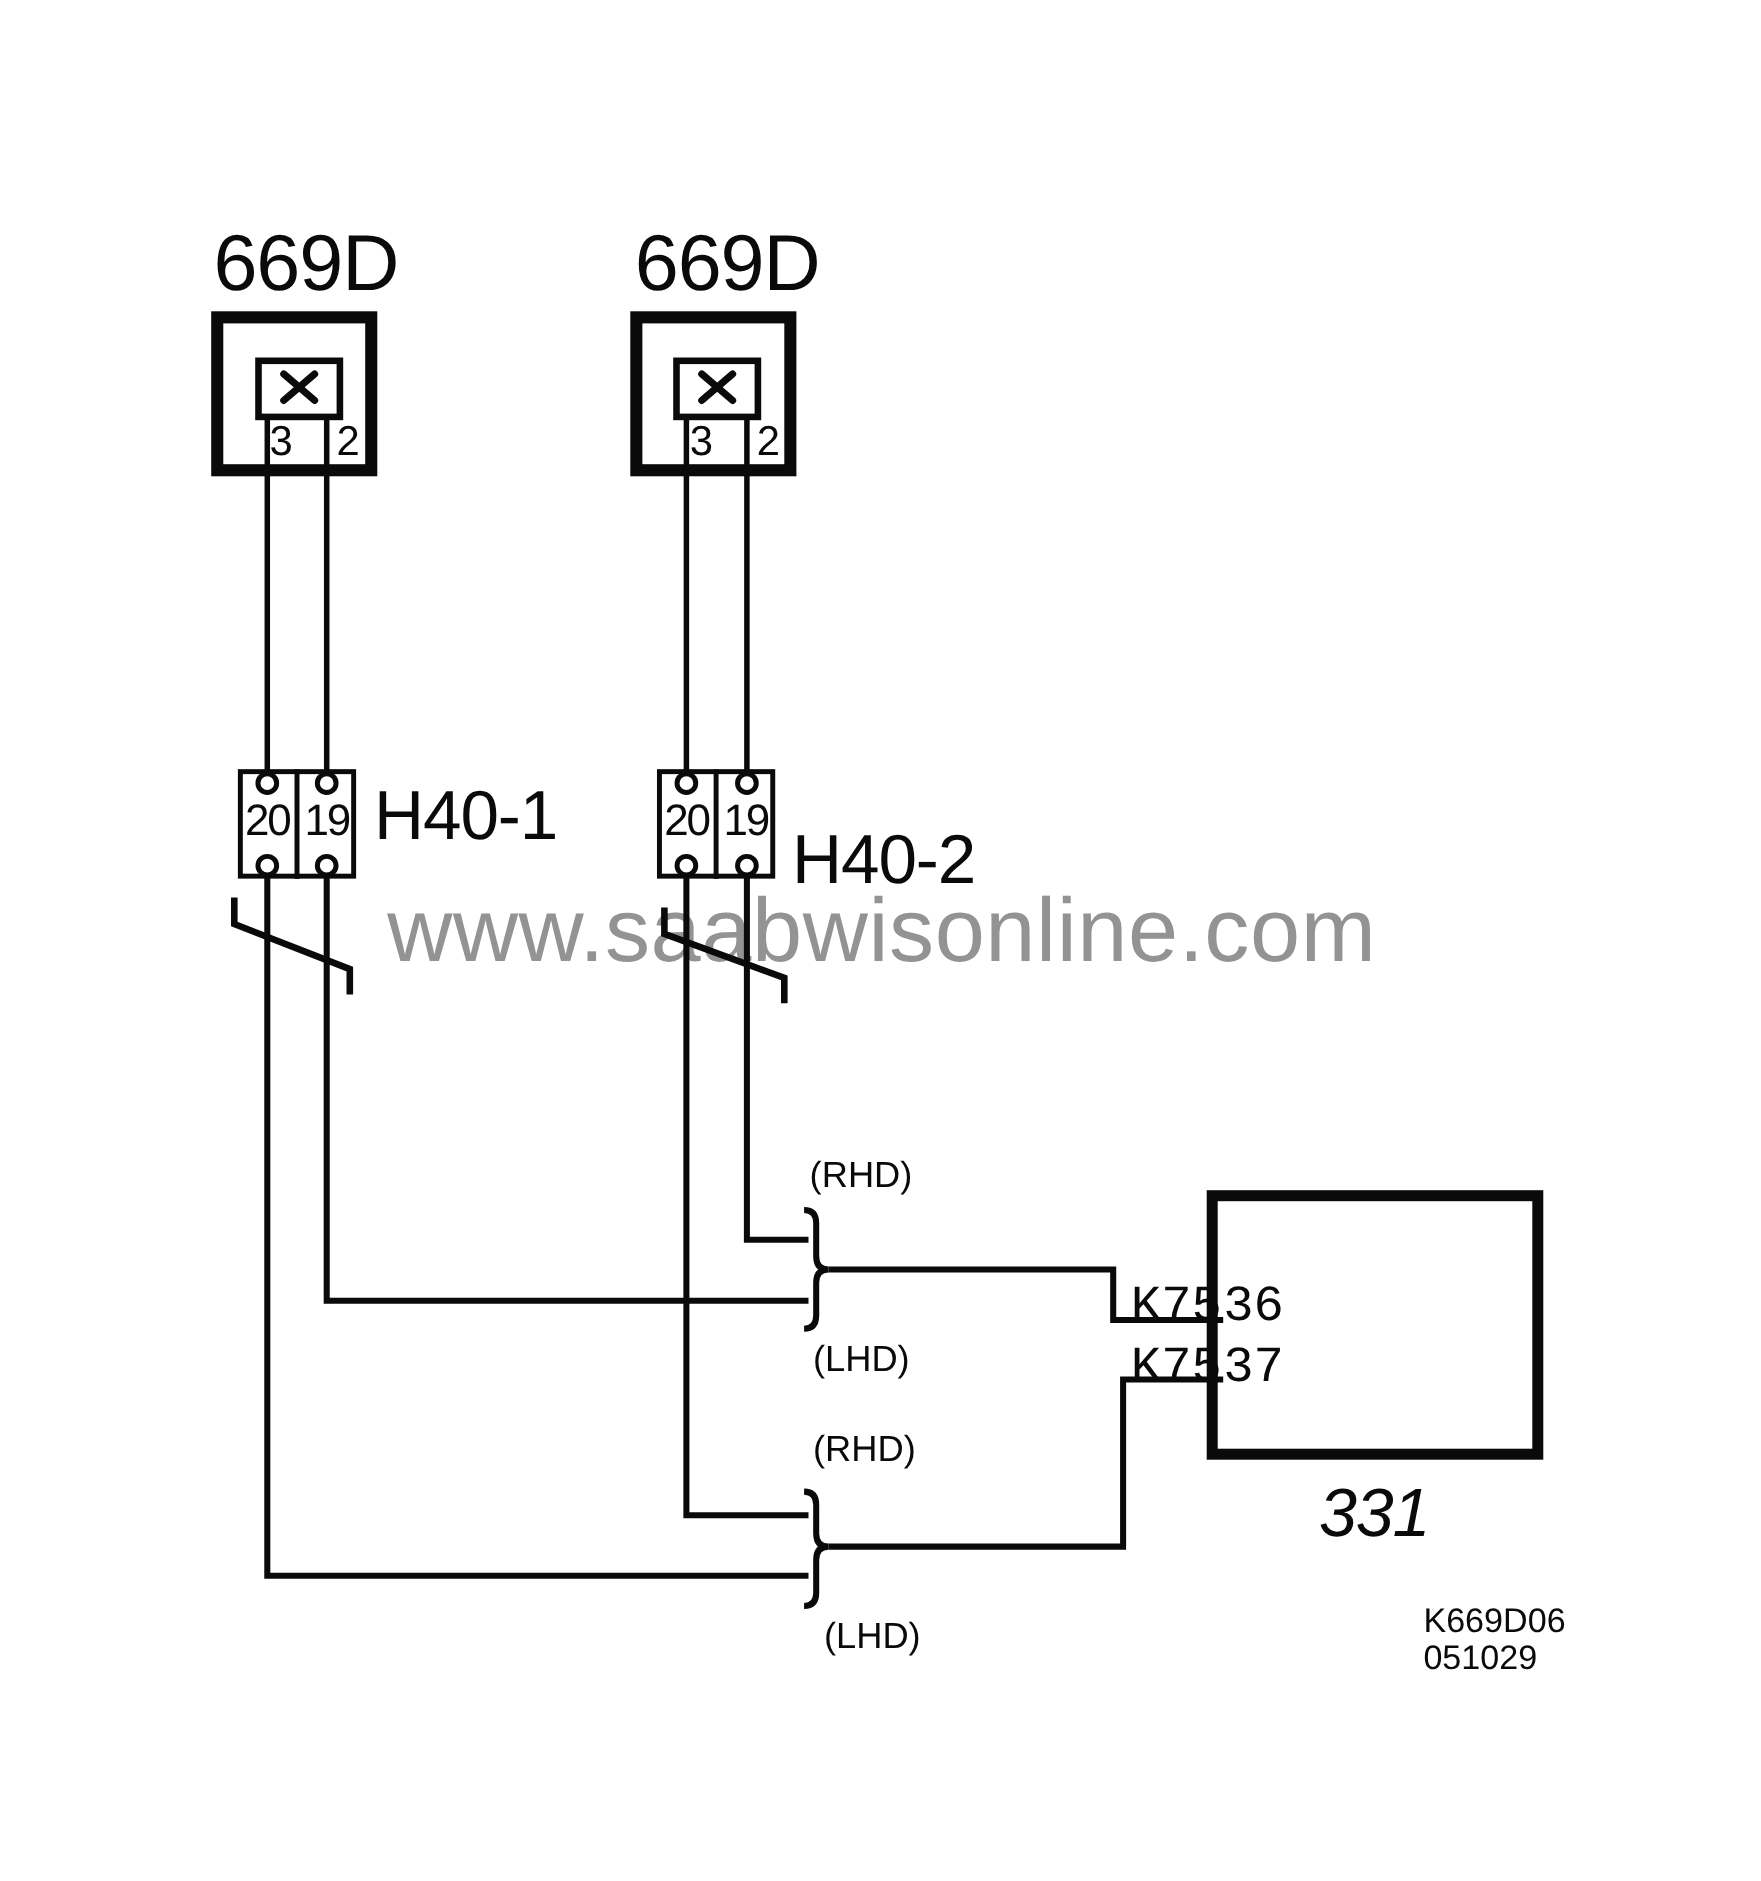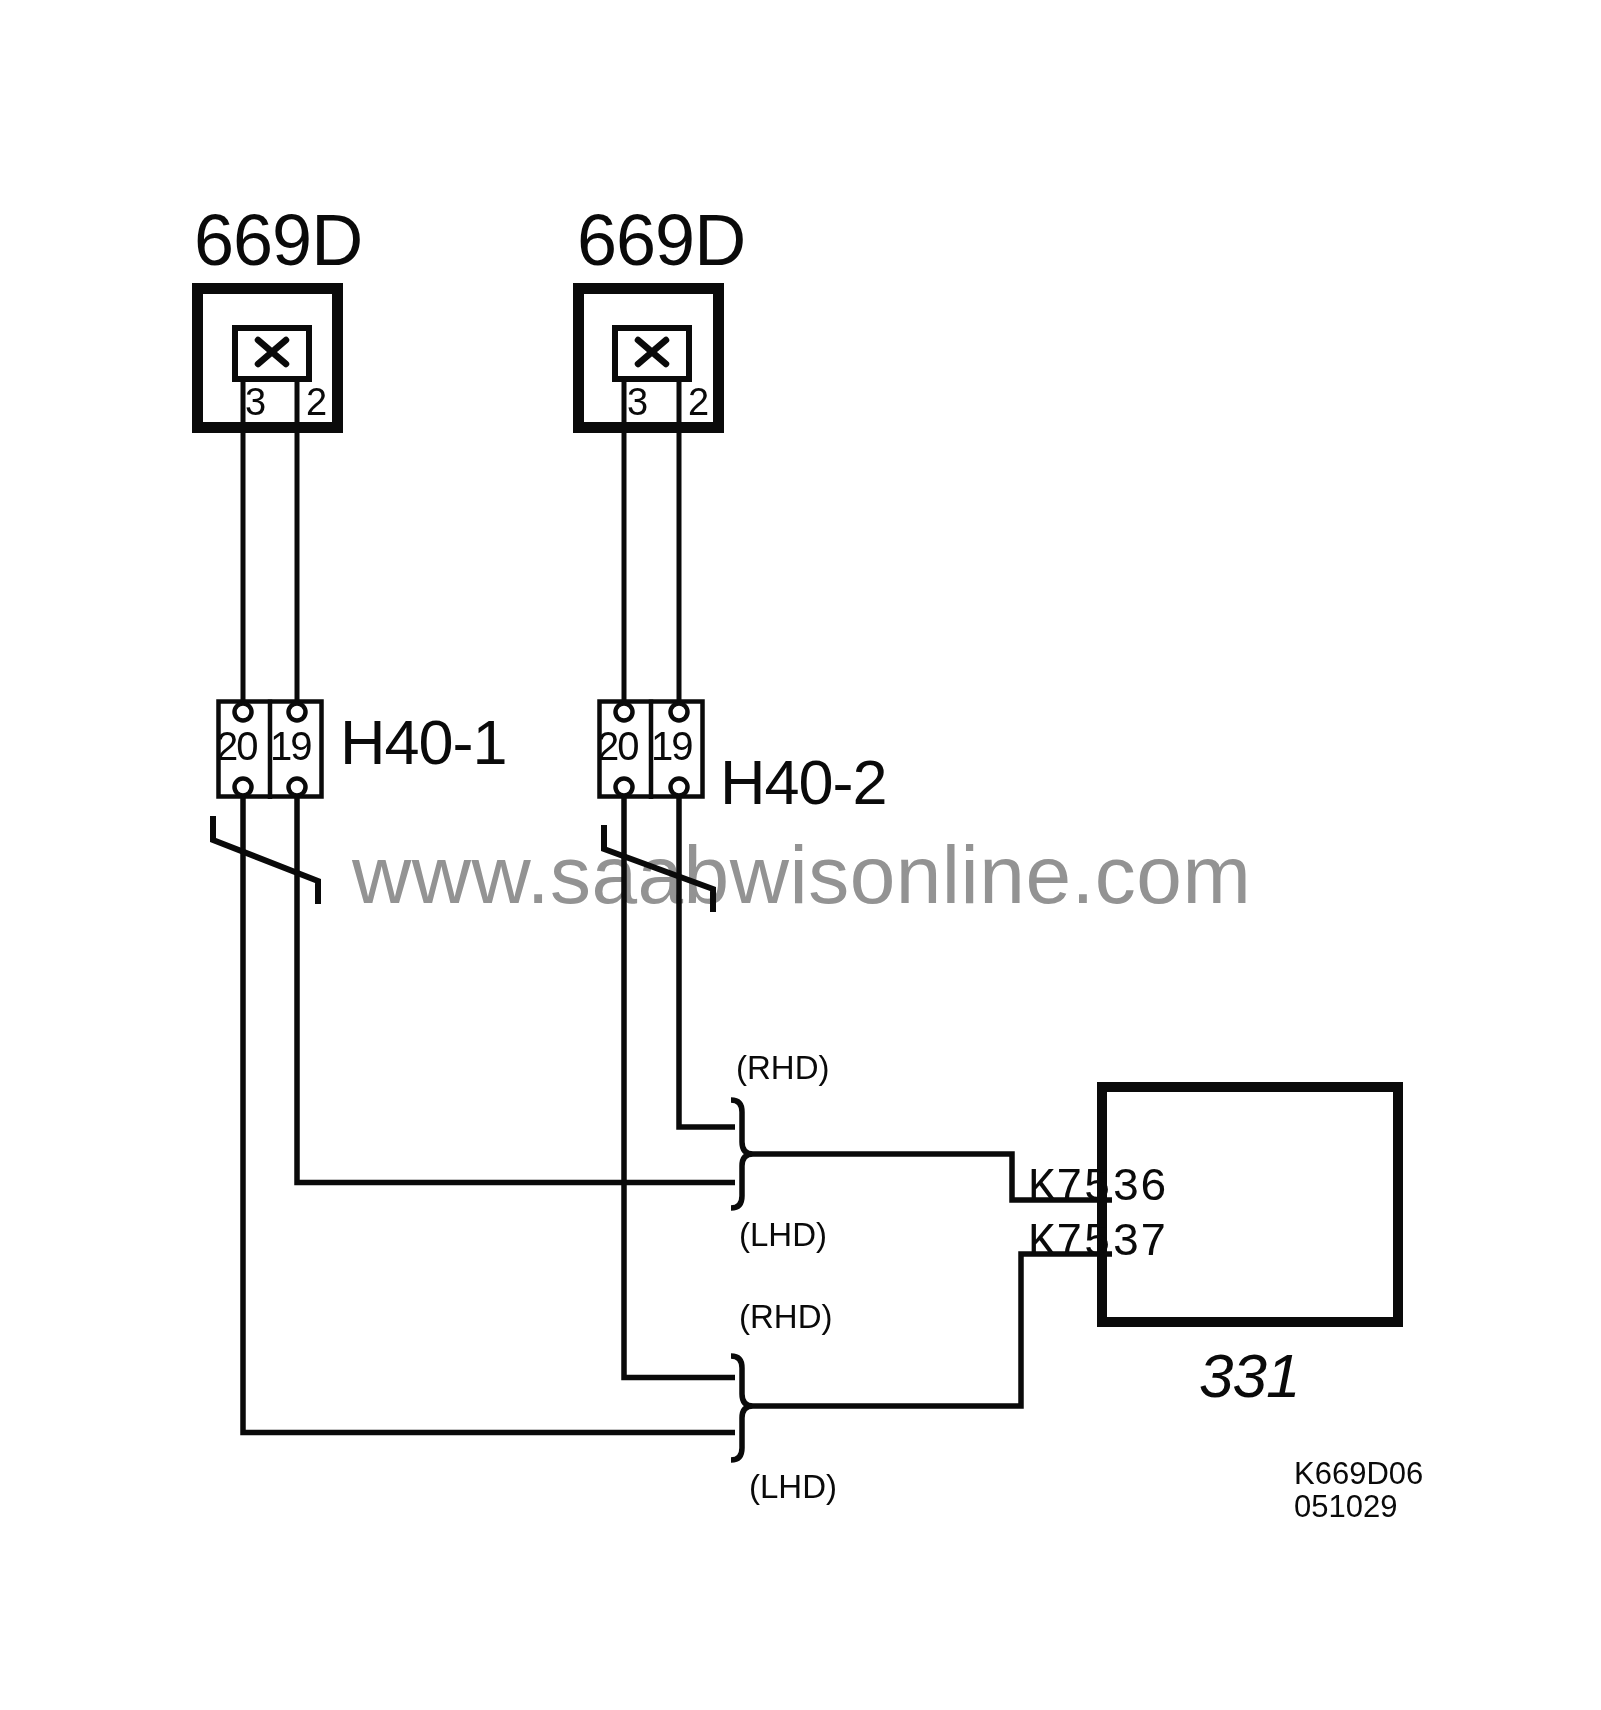--- a/index.html
+++ b/index.html
@@ -10,35 +10,35 @@
     font-family:"Liberation Sans","DejaVu Sans",sans-serif;
     color:#0a0a0a;
     overflow:hidden;
   }
   .txt{position:absolute;line-height:1;white-space:pre;}
   .wm{
     font-size:82px;color:#939393;letter-spacing:0.5px;
   }
   .lamp-label{font-size:72px;letter-spacing:-1px;}
   .pin-num{font-size:38px;}
-  .cell-num{font-size:40px;letter-spacing:-2px;text-align:left;width:54px;}
+  .cell-num{font-size:40px;letter-spacing:-2px;text-align:center;width:54px;}
   .conn-label{font-size:63px;letter-spacing:-1px;}
   .variant{font-size:33px;}
   .k75{font-size:46px;font-family:Liberation Mono, monospace;}
   .ecu-label{font-size:62px;letter-spacing:-1px;font-style:italic;}
   .footer{font-size:31px;}
   svg{position:absolute;left:0;top:0;}
   svg *{vector-effect:none;}
 </style>
 </head>
 <body>
 
 <div id="stage">
 
-  <div class="txt wm" style="left:352px;top:806px;margin-top:28px;">www.saabwisonline.com</div>
+  <div class="txt wm" style="left:352px;top:806px;">www.saabwisonline.com</div>
 
   <svg width="1601" height="1710" viewBox="0 0 1601 1710" fill="none" stroke="#0a0a0a">
 
     <g>
       <rect x="197.5" y="288.5" width="140" height="139" stroke-width="11"></rect>
       <rect x="235" y="328" width="74" height="51" stroke-width="6"></rect>
       <path d="M258 340 L286 364 M286 340 L258 364" stroke-width="6.5" stroke-linecap="round"></path>
       <path d="M243 379 V701 M297 379 V701" stroke-width="5"></path>
     </g>
 

